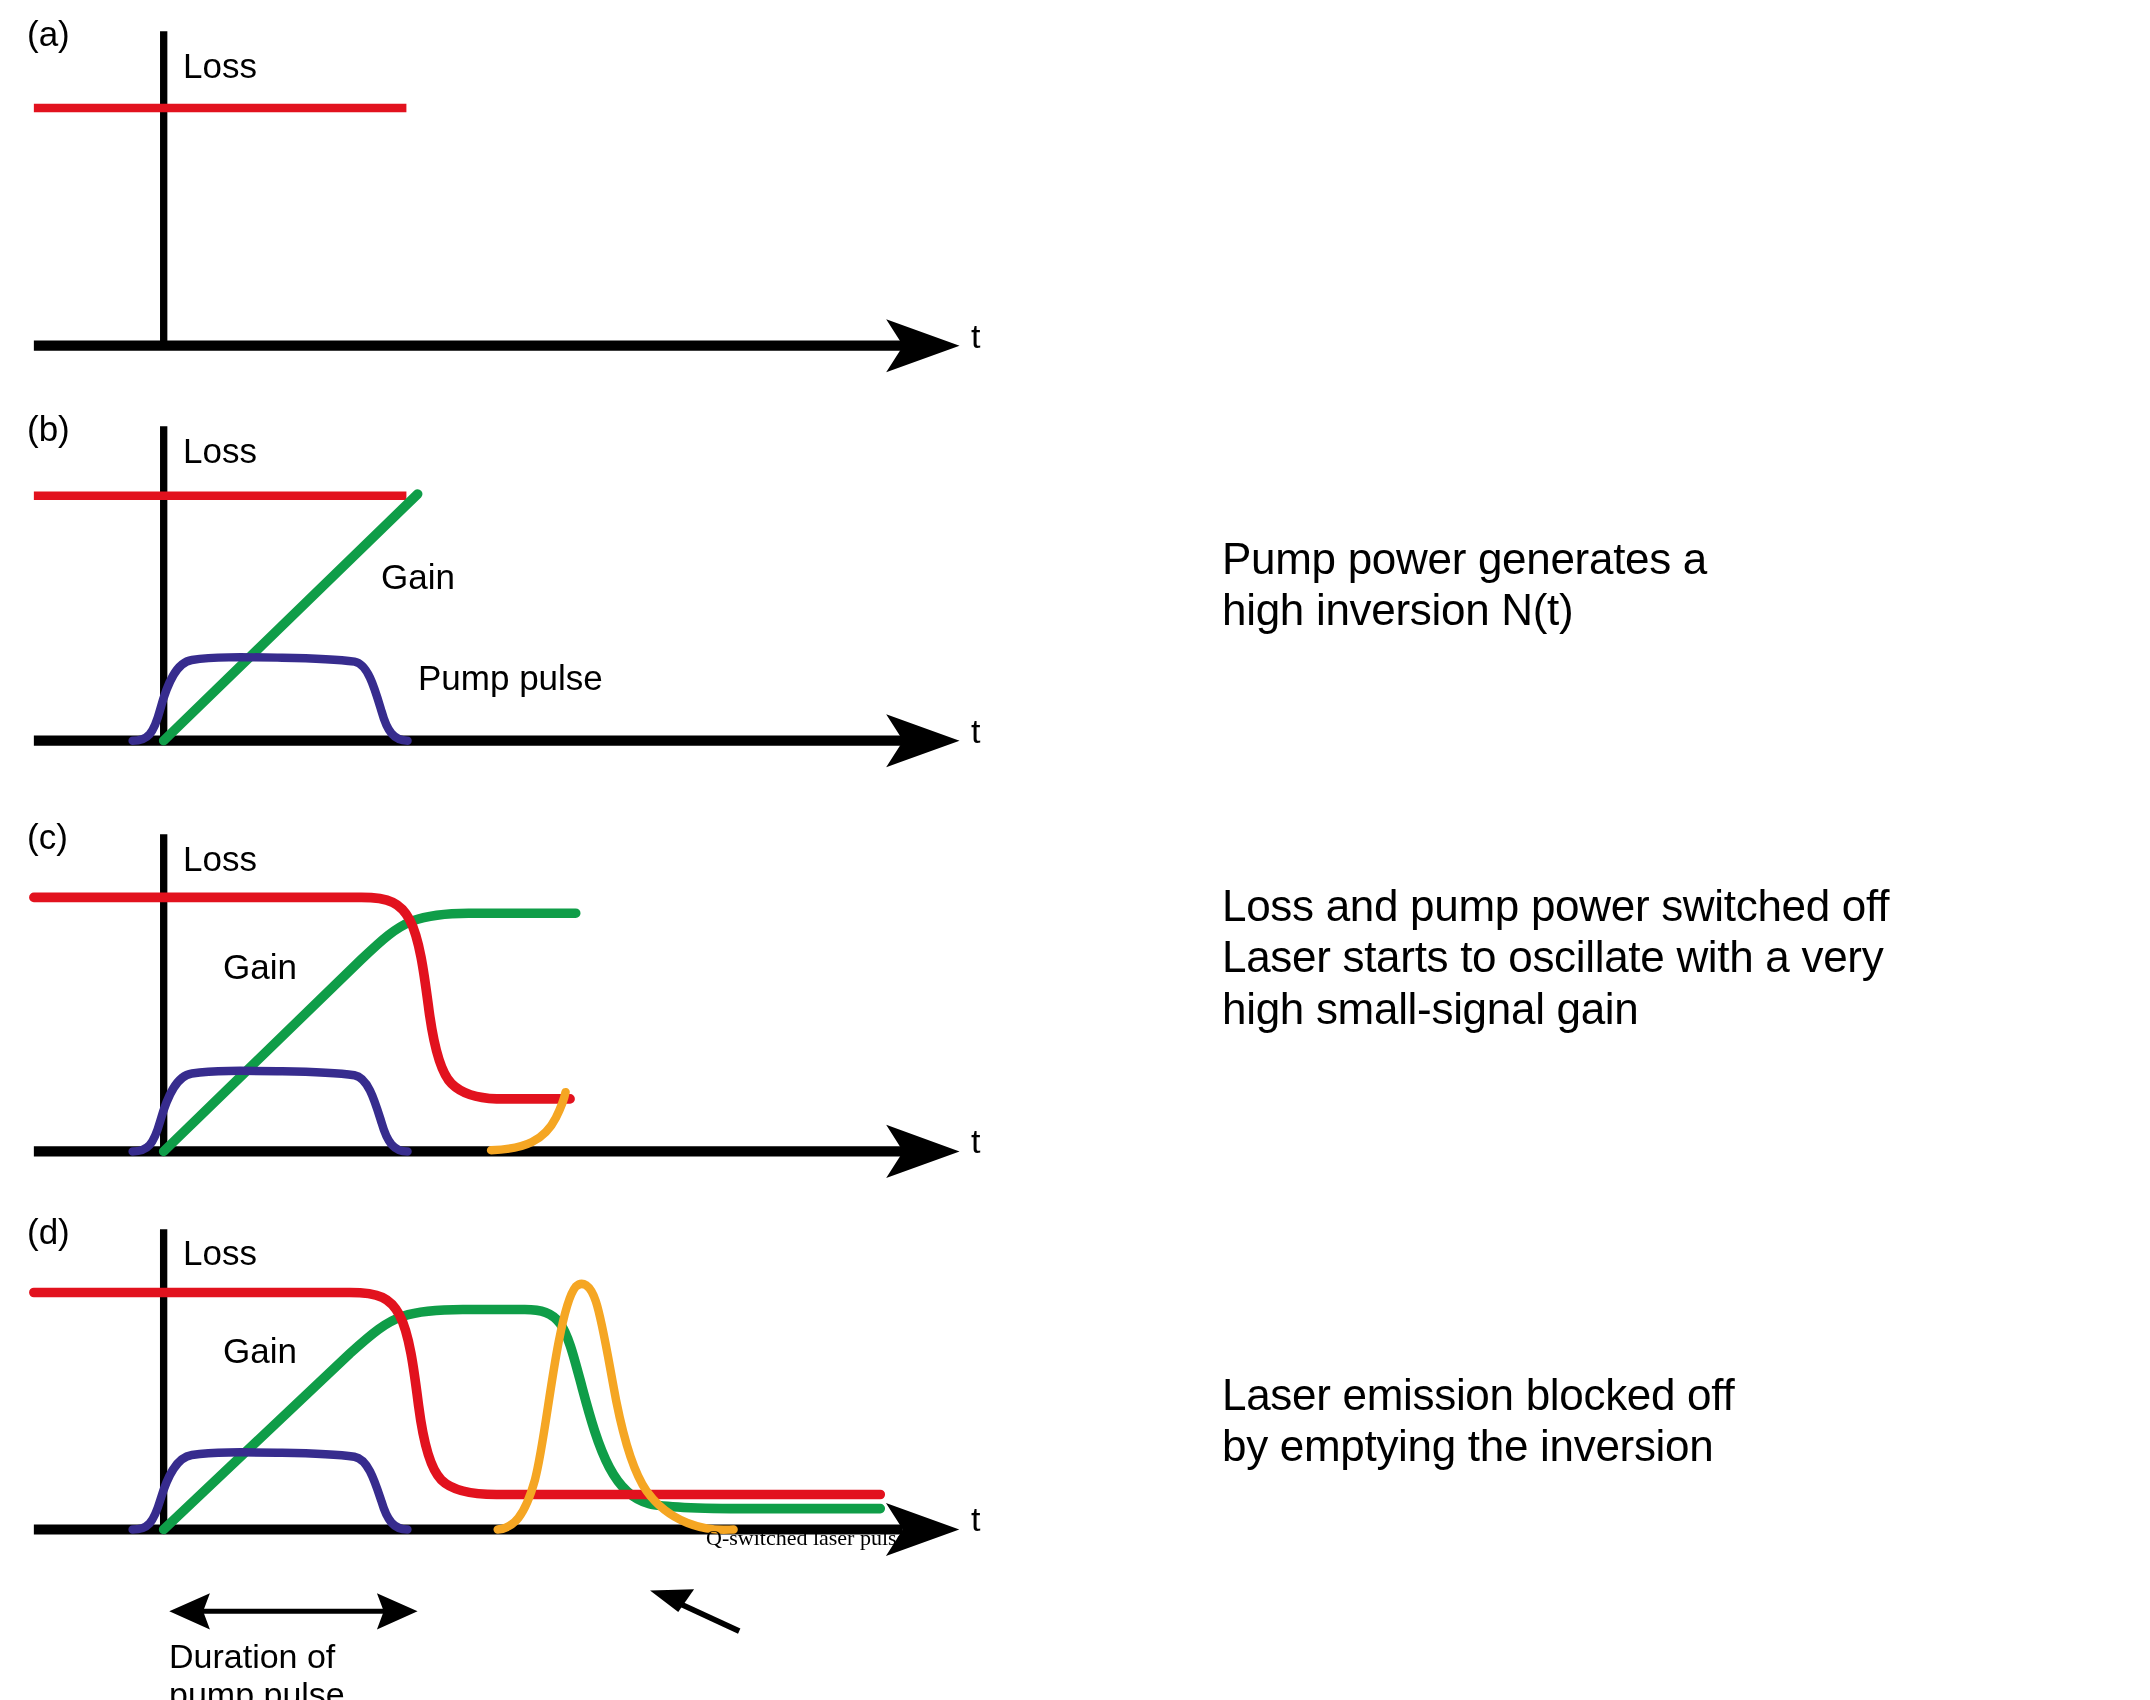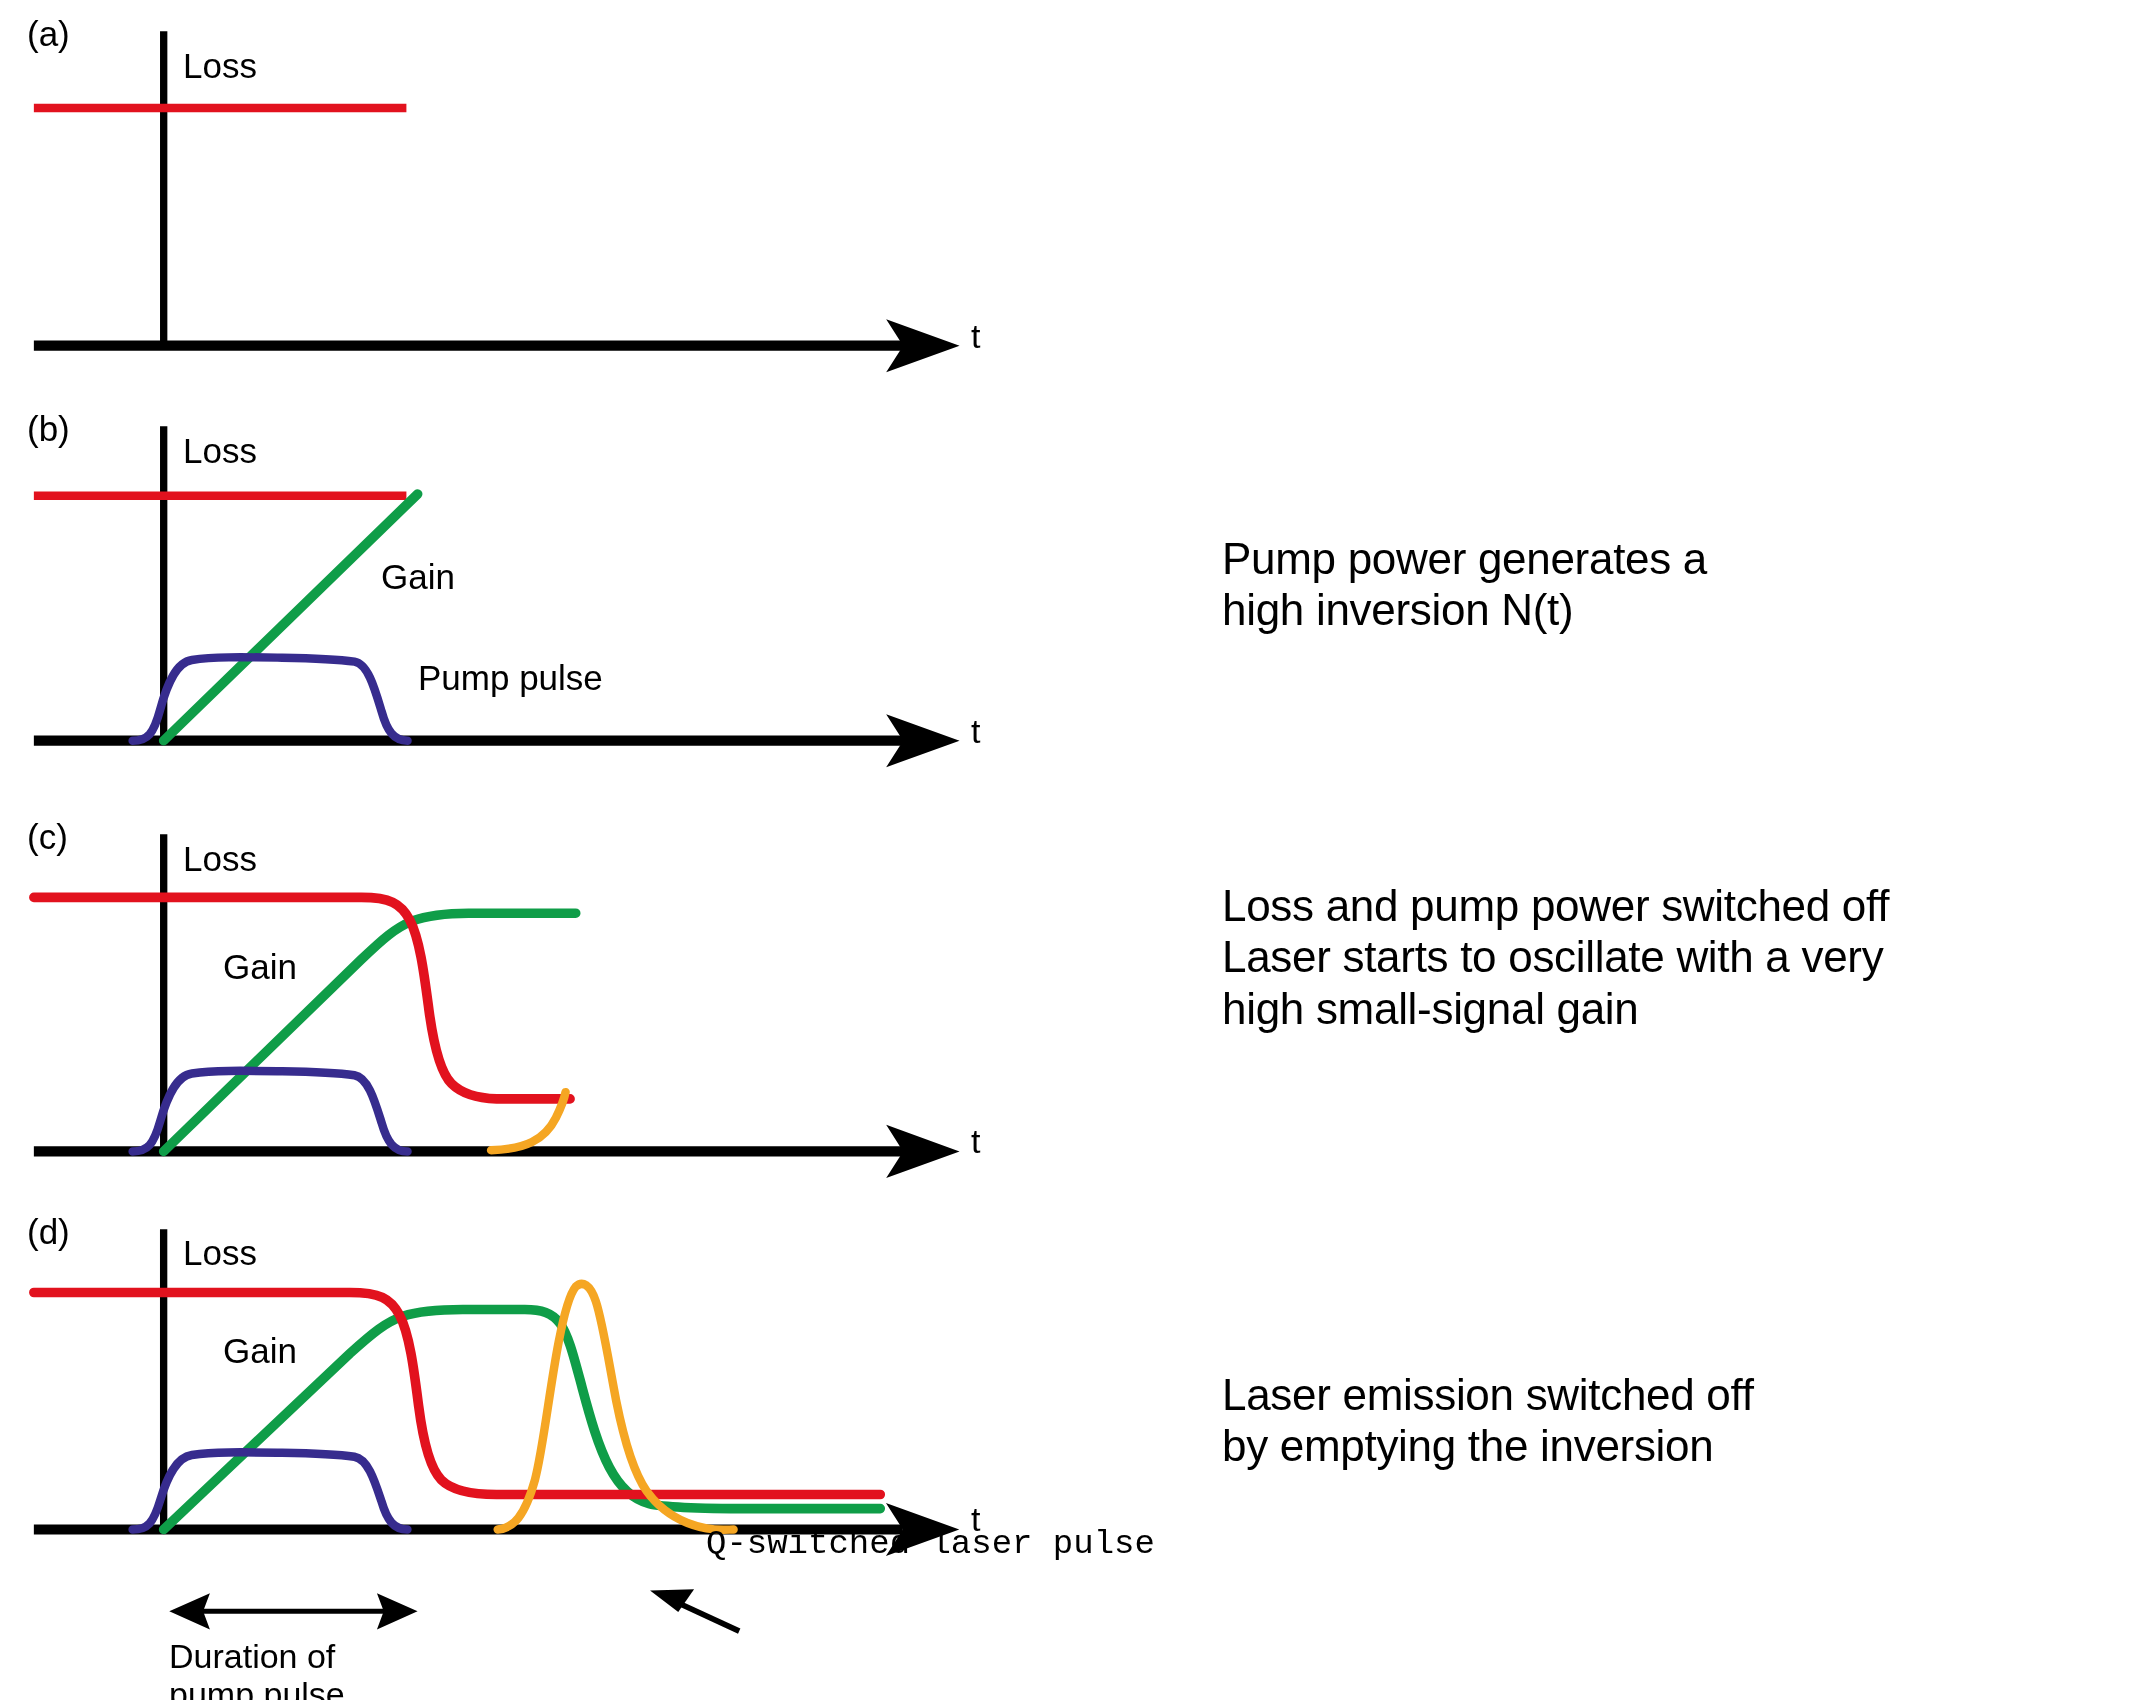--- a/index.html
+++ b/index.html
@@ -65,22 +65,22 @@
     position: absolute;
     font-size: 34px;
     font-family: "Liberation Sans", sans-serif;
     line-height: 1.13;
     white-space: pre-line;
     text-align: left;
     color: #000;
   }
   .qsw-label {
     position: absolute;
-    font-size: 34px;
-    font-family: Liberation Mono, monospace;
+    font-size: 22px;
+    font-family: Liberation Serif, serif;
     line-height: 1;
     white-space: nowrap;
     color: #000;
   }
 </style>
 </head>
 <body>
 
 <div class="figure">
 
@@ -218,17 +218,17 @@
   </div>
 
 
   <div class="annotation-block" style="left:1222px; top:533px; width:903px;">Pump power generates a
 high inversion N(t)</div>
 
   <div class="annotation-block" style="left:1222px; top:880px; width:926px;">Loss and pump power switched off
 Laser starts to oscillate with a very
 high small-signal gain</div>
 
-  <div class="annotation-block" style="left:1222px; top:1369px; width:903px;">Laser emission switched off
+  <div class="annotation-block" style="left:1222px; top:1369px; width:903px;">Laser emission blocked off
 by emptying the inversion</div>
 
 </div>
 
 
 </body></html>

